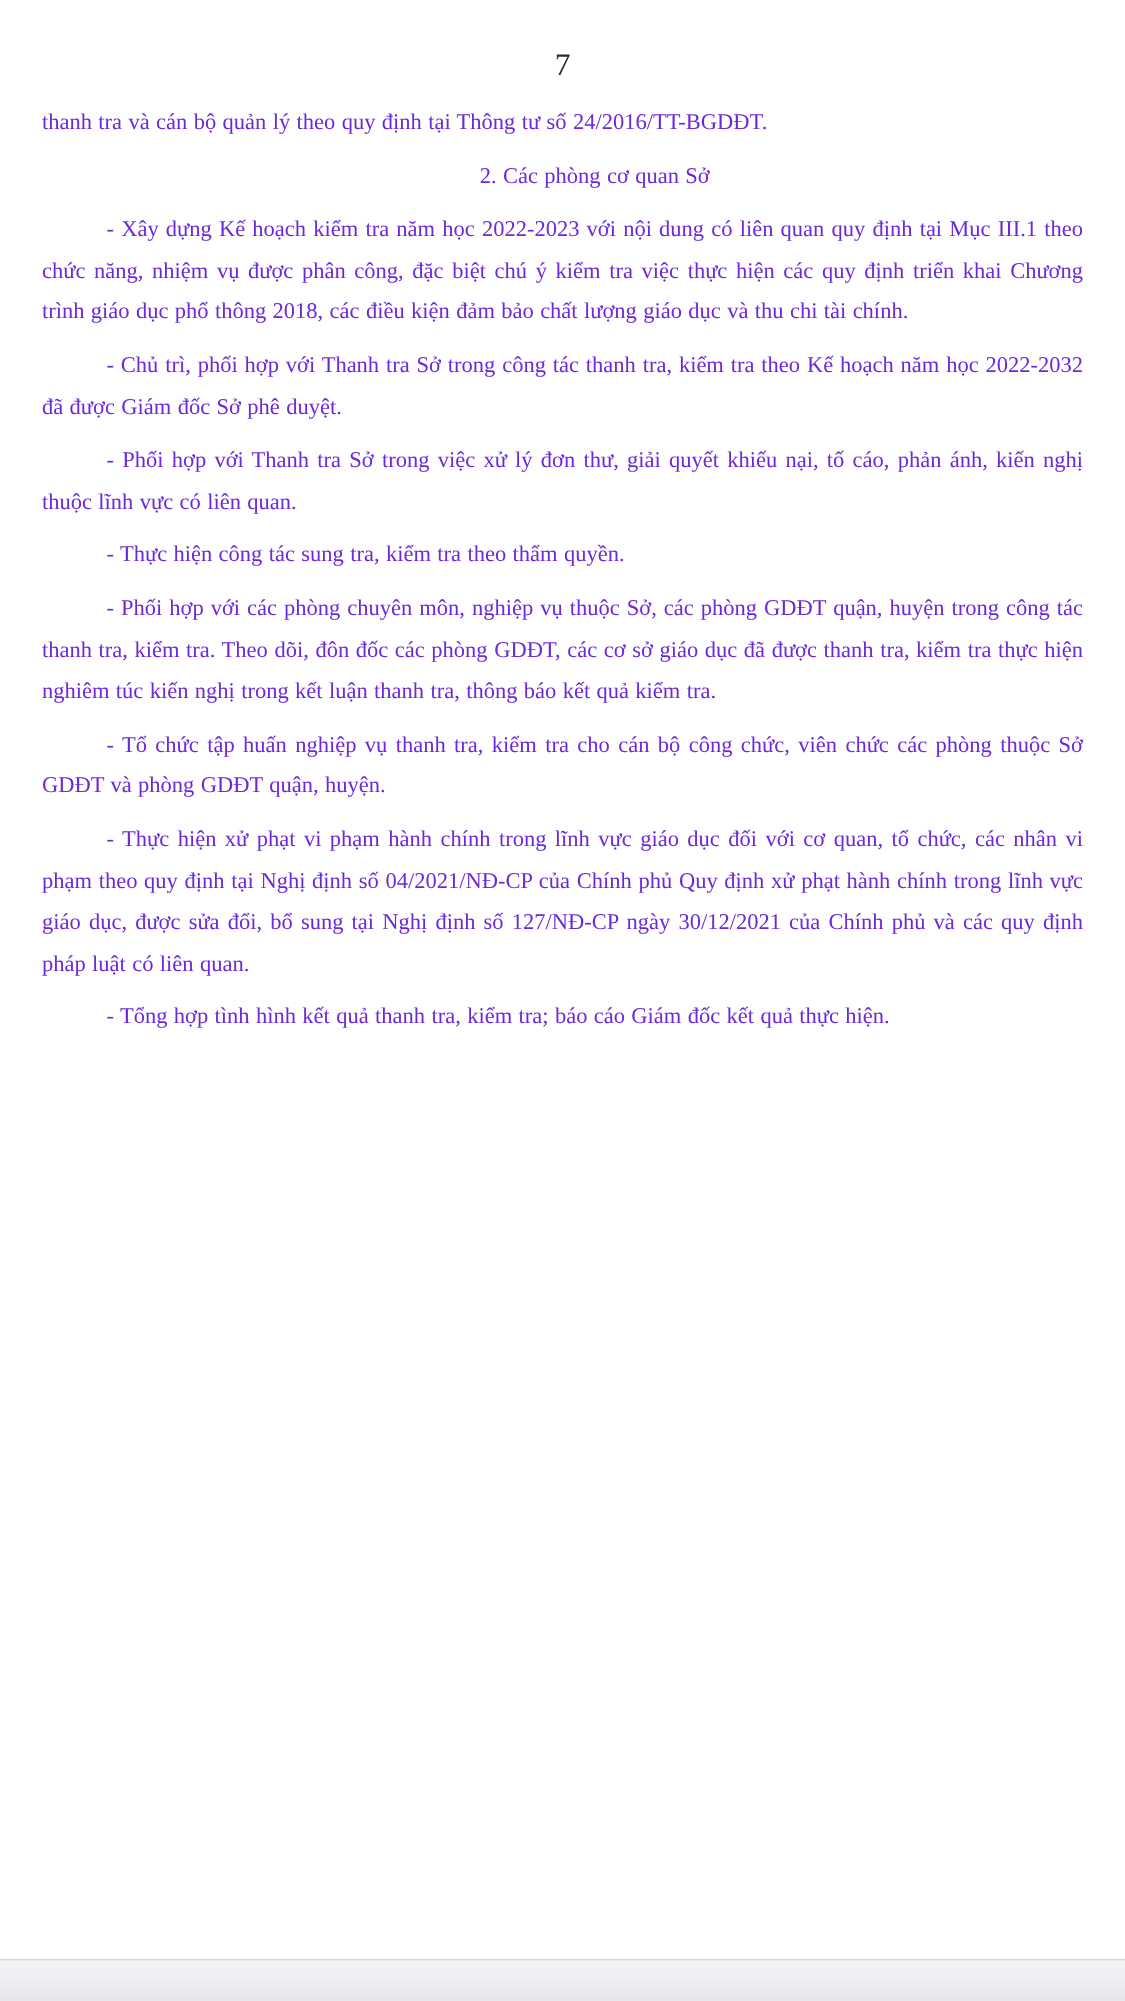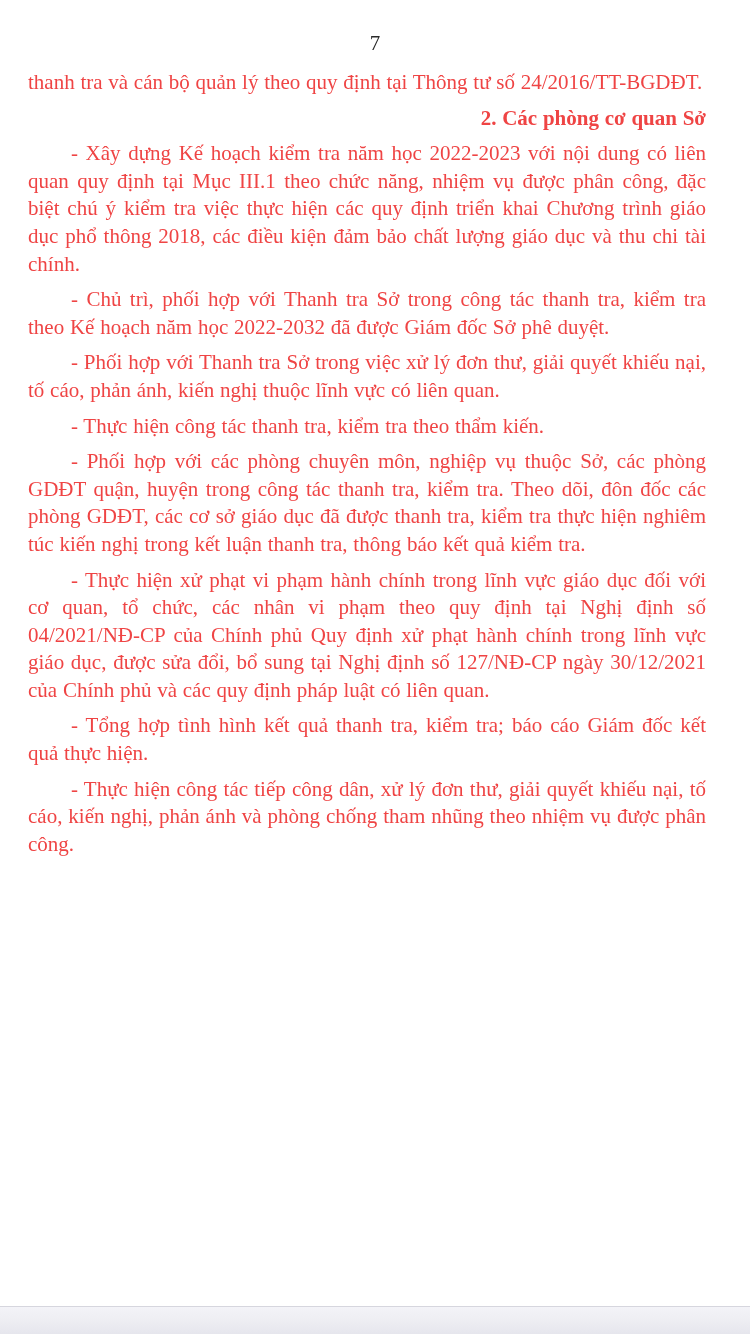--- a/index.html
+++ b/index.html
@@ -26,36 +26,36 @@
     padding: 30px 28px 0 28px;
   }
   .page-number {
     text-align: center;
     font-size: 21px;
     line-height: 26px;
     margin: 0 0 13px 0;
     color: #2a2a2a;
   }
   .content p {
-    font-size: 21px;
+    font-size: 15px;
     line-height: 27.6px;
     text-align: justify;
     text-indent: 43px;
-    margin: 8px 16px 0 0;
+    margin: 8px 0 0 0;
     padding: 0;
-    color: #ef4444;
+    color: #6d28d9;
     word-spacing: 0.5px;
   }
   .content p.continuation {
     text-indent: 0;
     margin-top: 0;
   }
   .content p.heading {
-    font-weight: bold;
-    text-align: right;
+    font-weight: normal;
+    text-align: center;
   }
   .bottom-toolbar {
     position: absolute;
     left: 0;
     bottom: 0;
     width: 750px;
     height: 27px;
     border-top: 1px solid #d6d6de;
     background: linear-gradient(to bottom, #f3f3f8 0%, #eeeef3 45%, #e6e6ed 100%);
   }
@@ -65,21 +65,21 @@
 
 <div class="doc-page">
   <div class="page-number">7</div>
 
   <div class="content">
     <p class="continuation">thanh tra và cán bộ quản lý theo quy định tại Thông tư số 24/2016/TT-BGDĐT.</p>
     <p class="heading">2. Các phòng cơ quan Sở</p>
     <p class="body">- Xây dựng Kế hoạch kiểm tra năm học 2022-2023 với nội dung có liên quan quy định tại Mục III.1 theo chức năng, nhiệm vụ được phân công, đặc biệt chú ý kiểm tra việc thực hiện các quy định triển khai Chương trình giáo dục phổ thông 2018, các điều kiện đảm bảo chất lượng giáo dục và thu chi tài chính.</p>
     <p class="body">- Chủ trì, phối hợp với Thanh tra Sở trong công tác thanh tra, kiểm tra theo Kế hoạch năm học 2022-2032 đã được Giám đốc Sở phê duyệt.</p>
     <p class="body">- Phối hợp với Thanh tra Sở trong việc xử lý đơn thư, giải quyết khiếu nại, tố cáo, phản ánh, kiến nghị thuộc lĩnh vực có liên quan.</p>
-    <p class="body">- Thực hiện công tác thanh tra, kiểm tra theo thẩm kiến.</p>
+    <p class="body">- Thực hiện công tác sung tra, kiểm tra theo thẩm quyền.</p>
     <p class="body">- Phối hợp với các phòng chuyên môn, nghiệp vụ thuộc Sở, các phòng GDĐT quận, huyện trong công tác thanh tra, kiểm tra. Theo dõi, đôn đốc các phòng GDĐT, các cơ sở giáo dục đã được thanh tra, kiểm tra thực hiện nghiêm túc kiến nghị trong kết luận thanh tra, thông báo kết quả kiểm tra.</p>
+    <p class="body">- Tổ chức tập huấn nghiệp vụ thanh tra, kiểm tra cho cán bộ công chức, viên chức các phòng thuộc Sở GDĐT và phòng GDĐT quận, huyện.</p>
     <p class="body">- Thực hiện xử phạt vi phạm hành chính trong lĩnh vực giáo dục đối với cơ quan, tổ chức, các nhân vi phạm theo quy định tại Nghị định số 04/2021/NĐ-CP của Chính phủ Quy định xử phạt hành chính trong lĩnh vực giáo dục, được sửa đổi, bổ sung tại Nghị định số 127/NĐ-CP ngày 30/12/2021 của Chính phủ và các quy định pháp luật có liên quan.</p>
     <p class="body">- Tổng hợp tình hình kết quả thanh tra, kiểm tra; báo cáo Giám đốc kết quả thực hiện.</p>
-    <p class="body">- Thực hiện công tác tiếp công dân, xử lý đơn thư, giải quyết khiếu nại, tố cáo, kiến nghị, phản ánh và phòng chống tham nhũng theo nhiệm vụ được phân công.</p>
   </div>
 </div>
 
 <div class="bottom-toolbar"></div>
 
 </body></html>

